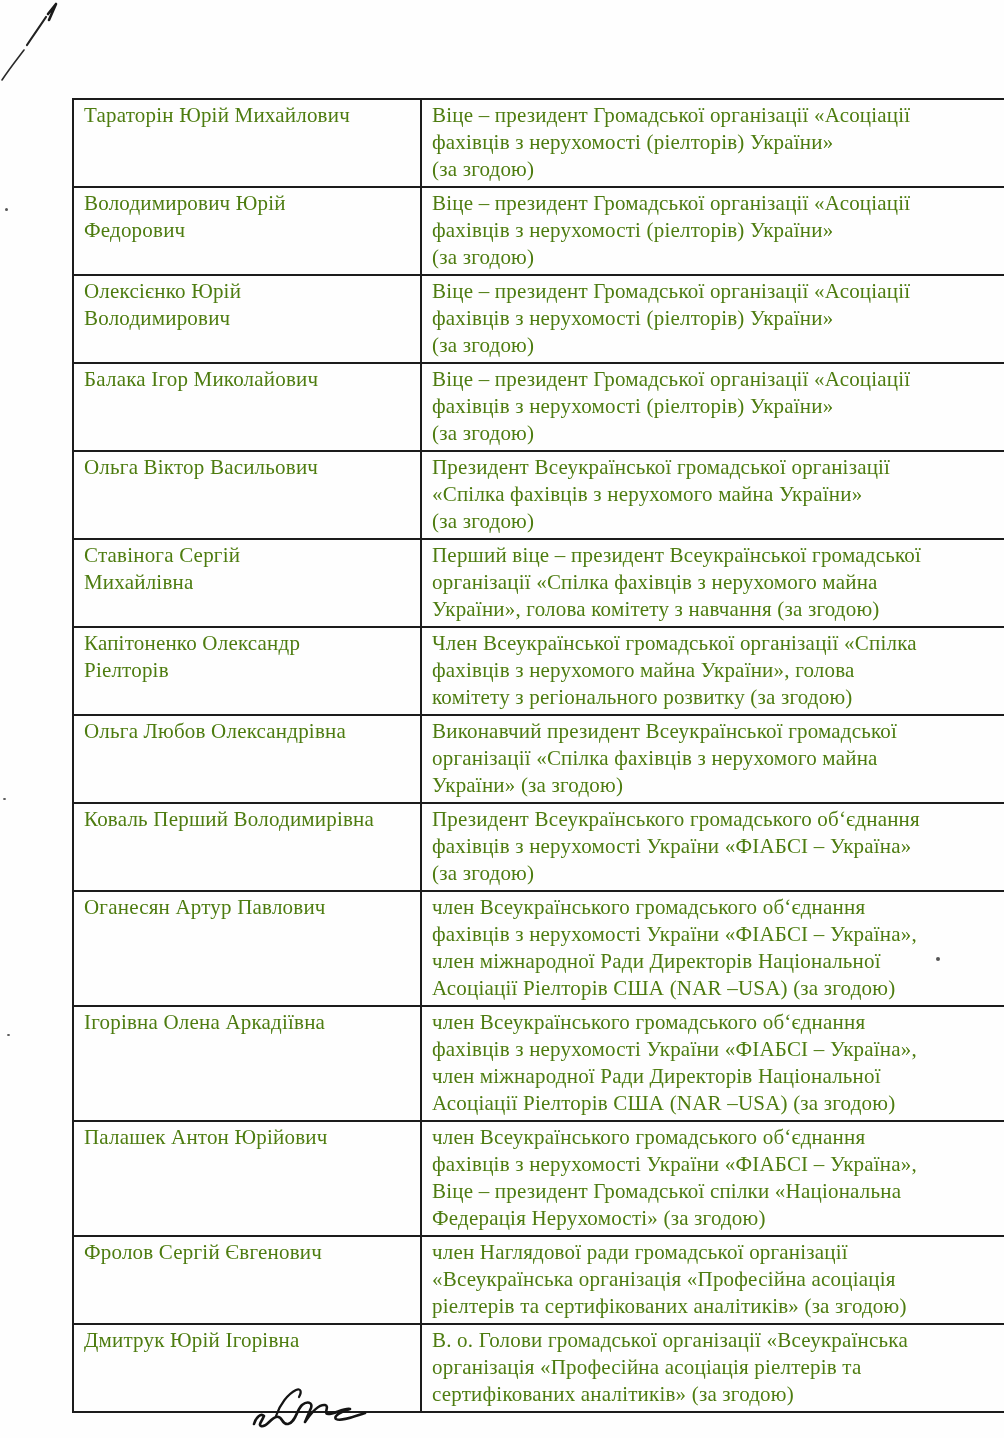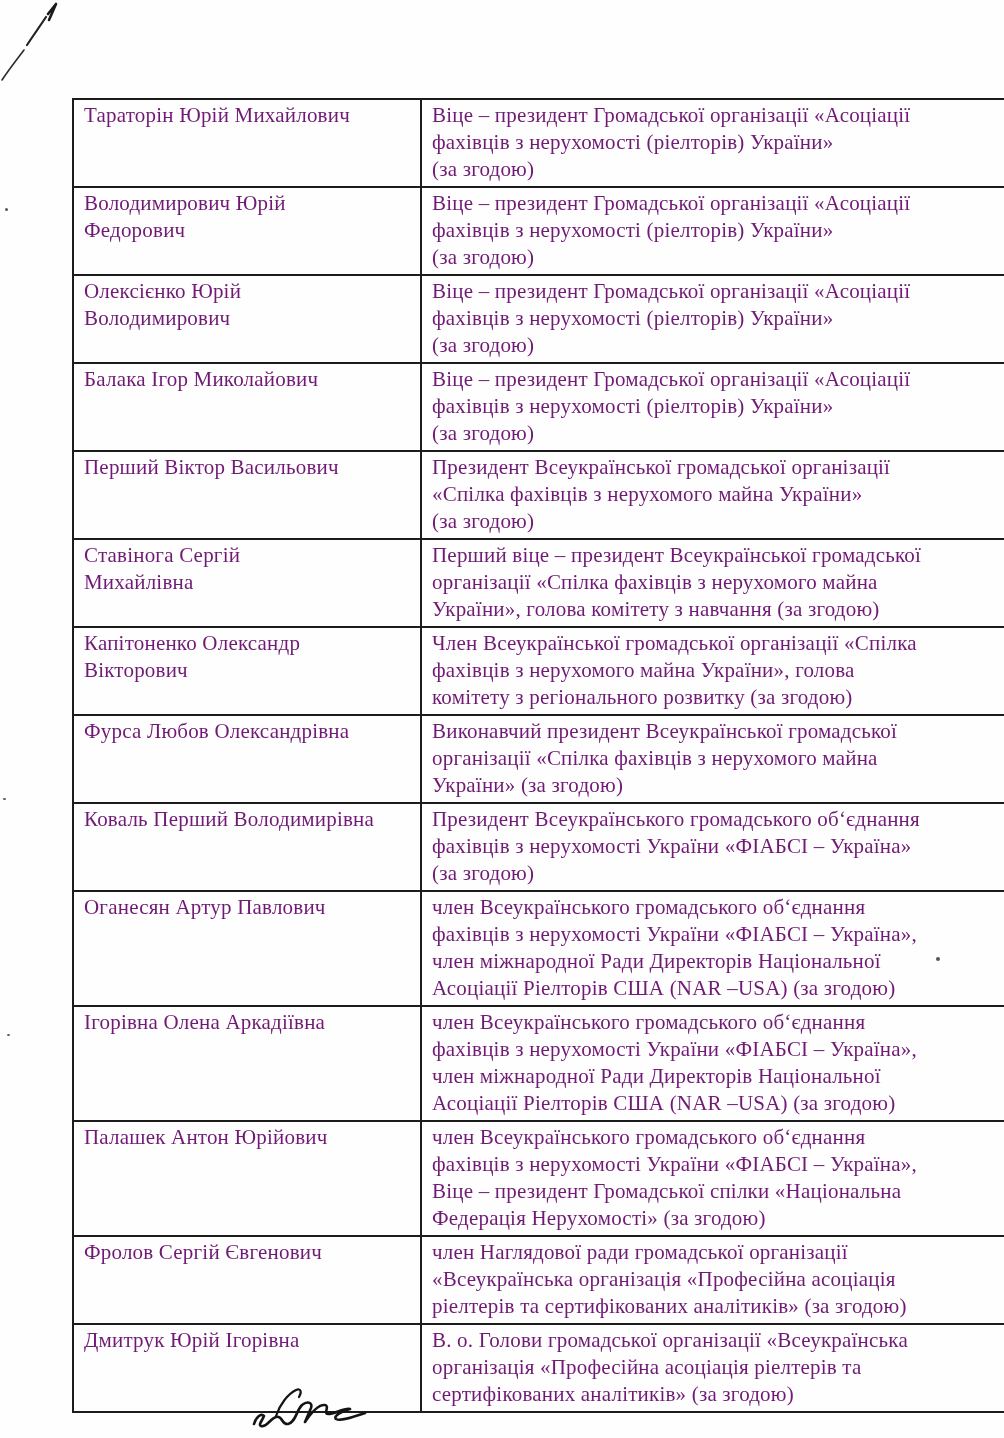--- a/index.html
+++ b/index.html
@@ -7,21 +7,21 @@
     padding: 0;
     background: #e8e8e8;
   }
   .page {
     position: relative;
     width: 1004px;
     height: 1438px;
     background: #fefefe;
     overflow: hidden;
     font-family: "Liberation Serif", "DejaVu Serif", serif;
-    color: #701a75;
+    color: #4d7c0f;
   }
   .doc-table {
     position: absolute;
     left: 72px;
     top: 98px;
     width: 908px;
     border-collapse: collapse;
     table-layout: fixed;
   }
   .doc-table td {
@@ -82,41 +82,41 @@
 фахівців з нерухомості (ріелторів) України»
 (за згодою)</td>
       </tr>
       <tr>
         <td class="name-cell">Балака Ігор Миколайович</td>
         <td class="pos-cell">Віце – президент Громадської організації «Асоціації
 фахівців з нерухомості (ріелторів) України»
 (за згодою)</td>
       </tr>
       <tr>
-        <td class="name-cell">Перший Віктор Васильович</td>
+        <td class="name-cell">Ольга Віктор Васильович</td>
         <td class="pos-cell">Президент Всеукраїнської громадської організації
 «Спілка фахівців з нерухомого майна України»
 (за згодою)</td>
       </tr>
       <tr>
         <td class="name-cell">Ставінога Сергій
 Михайлівна</td>
         <td class="pos-cell">Перший віце – президент Всеукраїнської громадської
 організації «Спілка фахівців з нерухомого майна
 України», голова комітету з навчання (за згодою)</td>
       </tr>
       <tr>
         <td class="name-cell">Капітоненко Олександр
-Вікторович</td>
+Ріелторів</td>
         <td class="pos-cell">Член Всеукраїнської громадської організації «Спілка
 фахівців з нерухомого майна України», голова
 комітету з регіонального розвитку (за згодою)</td>
       </tr>
       <tr>
-        <td class="name-cell">Фурса Любов Олександрівна</td>
+        <td class="name-cell">Ольга Любов Олександрівна</td>
         <td class="pos-cell">Виконавчий президент Всеукраїнської громадської
 організації «Спілка фахівців з нерухомого майна
 України» (за згодою)</td>
       </tr>
       <tr>
         <td class="name-cell">Коваль Перший Володимирівна</td>
         <td class="pos-cell">Президент Всеукраїнського громадського об‘єднання
 фахівців з нерухомості України «ФІАБСІ – Україна»
 (за згодою)</td>
       </tr>

